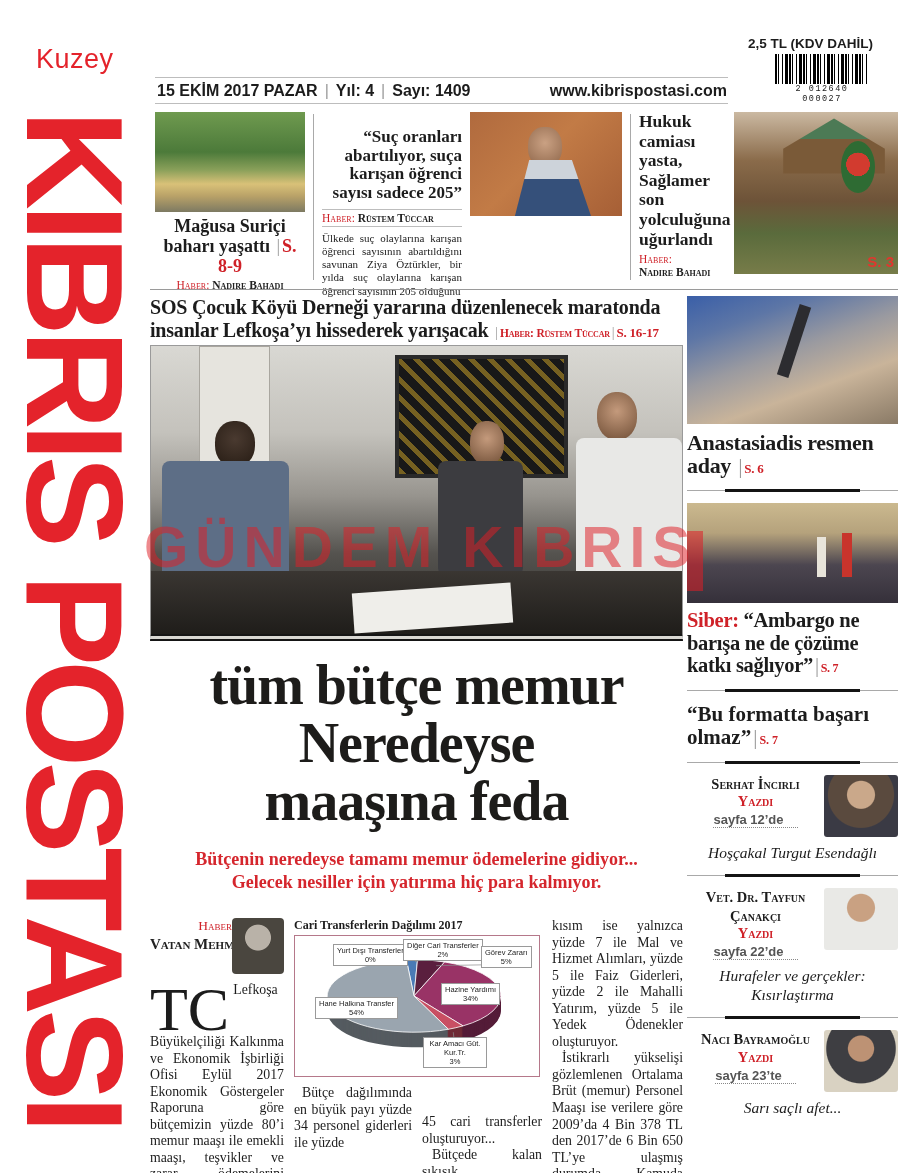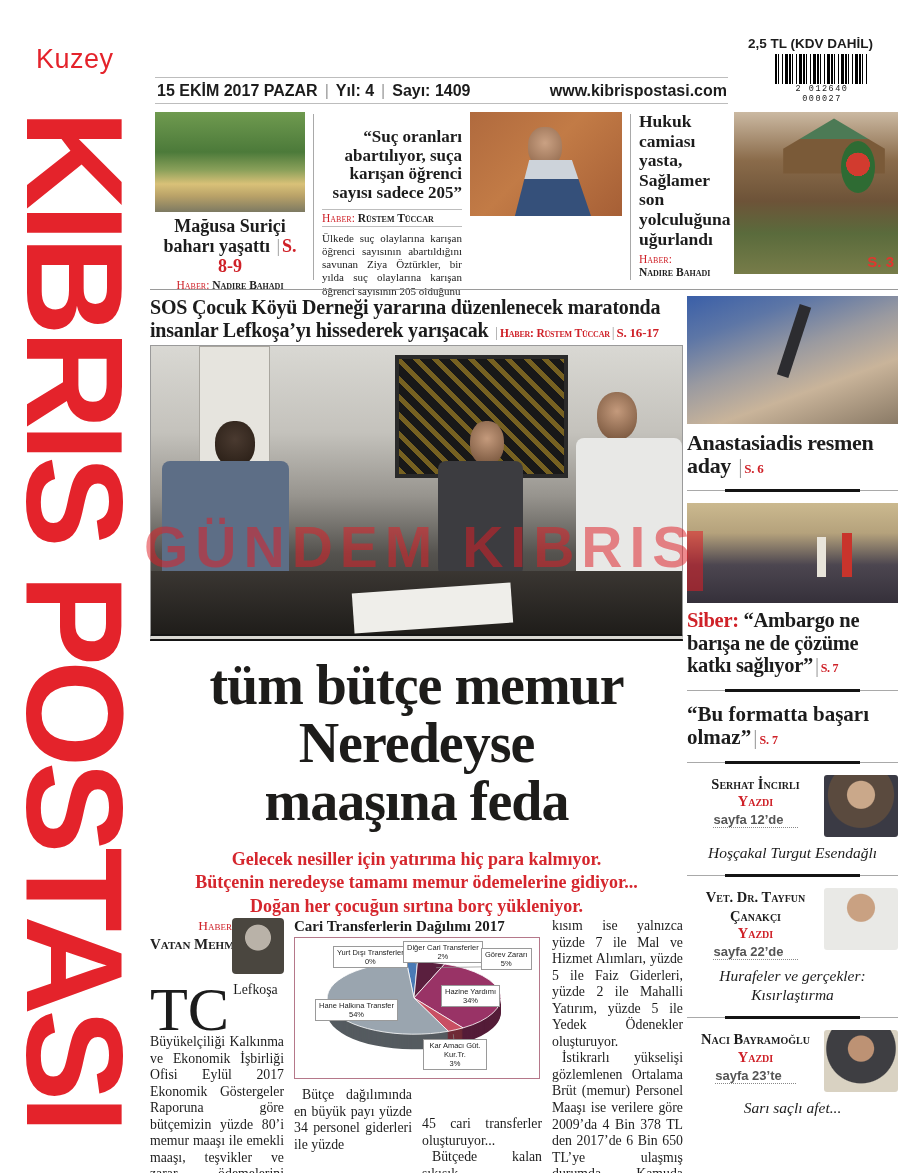--- a/index.html
+++ b/index.html
@@ -99,21 +99,21 @@
   .feature-bottom{position:absolute;left:0;top:622px;width:533px;display:flex;}
   .colA{width:134px;margin-right:10px;}
   .fa-byline{position:relative;min-height:60px;}
   .fa-byline .haber{font-size:13.5px;display:block;}
   .fa-byline .bname{font-size:15px;display:block;margin-top:2px;}
   .fa-photo{position:absolute;right:0;top:0;width:52px;height:56px;
             background:radial-gradient(circle at 50% 35%,#b9b2a8 0 28%,#4a463f 30% 100%);border-radius:4px;}
   .fa-text{font-size:13.8px;line-height:1.2;text-align:justify;margin-top:4px;}
   .dropcap{float:left;font-size:62px;line-height:50px;font-weight:normal;padding:2px 4px 0 0;}
   .colB{width:248px;margin-right:10px;}
-  .chart-title{font-weight:bold;font-size:15px;margin-bottom:2px;}
+  .chart-title{font-weight:bold;font-size:12px;margin-bottom:2px;}
   .chart-box{position:relative;width:244px;height:140px;border:1px solid #b5788a;background:#fff;}
   .chart-box svg{display:block;}
   .co{position:absolute;background:#fff;border:1px solid #9a9a9a;font-family:"Liberation Sans",sans-serif;
       font-size:7.5px;line-height:1.2;text-align:center;padding:1px 3px;max-width:86px;}
   .co0{left:38px;top:8px;}
   .co1{left:108px;top:3px;}
   .co2{left:186px;top:10px;max-width:50px;}
   .co3{left:146px;top:47px;}
   .co4{left:128px;top:101px;max-width:56px;}
   .co5{left:20px;top:61px;}
@@ -255,23 +255,22 @@
     </div>
     <div class="watermark">GÜNDEM KIBRIS</div>
 
     <div class="headline">
       <div>tüm bütçe memur</div>
       <div>Neredeyse</div>
       <div>maaşına feda</div>
     </div>
 
     <div class="deck">
+      <div>Bütçenin neredeyse tamamı memur ödemelerine gidiyor...</div>
       <div>Gelecek nesiller için yatırıma hiç para kalmıyor.</div>
-      <div>Bütçenin neredeyse tamamı memur ödemelerine gidiyor...</div>
-      <div>Doğan her çocuğun sırtına borç yükleniyor.</div>
     </div>
 
     <div class="feature-bottom">
 
       <div class="colA">
         <div class="fa-byline">
           <span class="haber">Haber:</span>
           <span class="bname">Vatan Mehmet</span>
           <div class="fa-photo"></div>
         </div>

